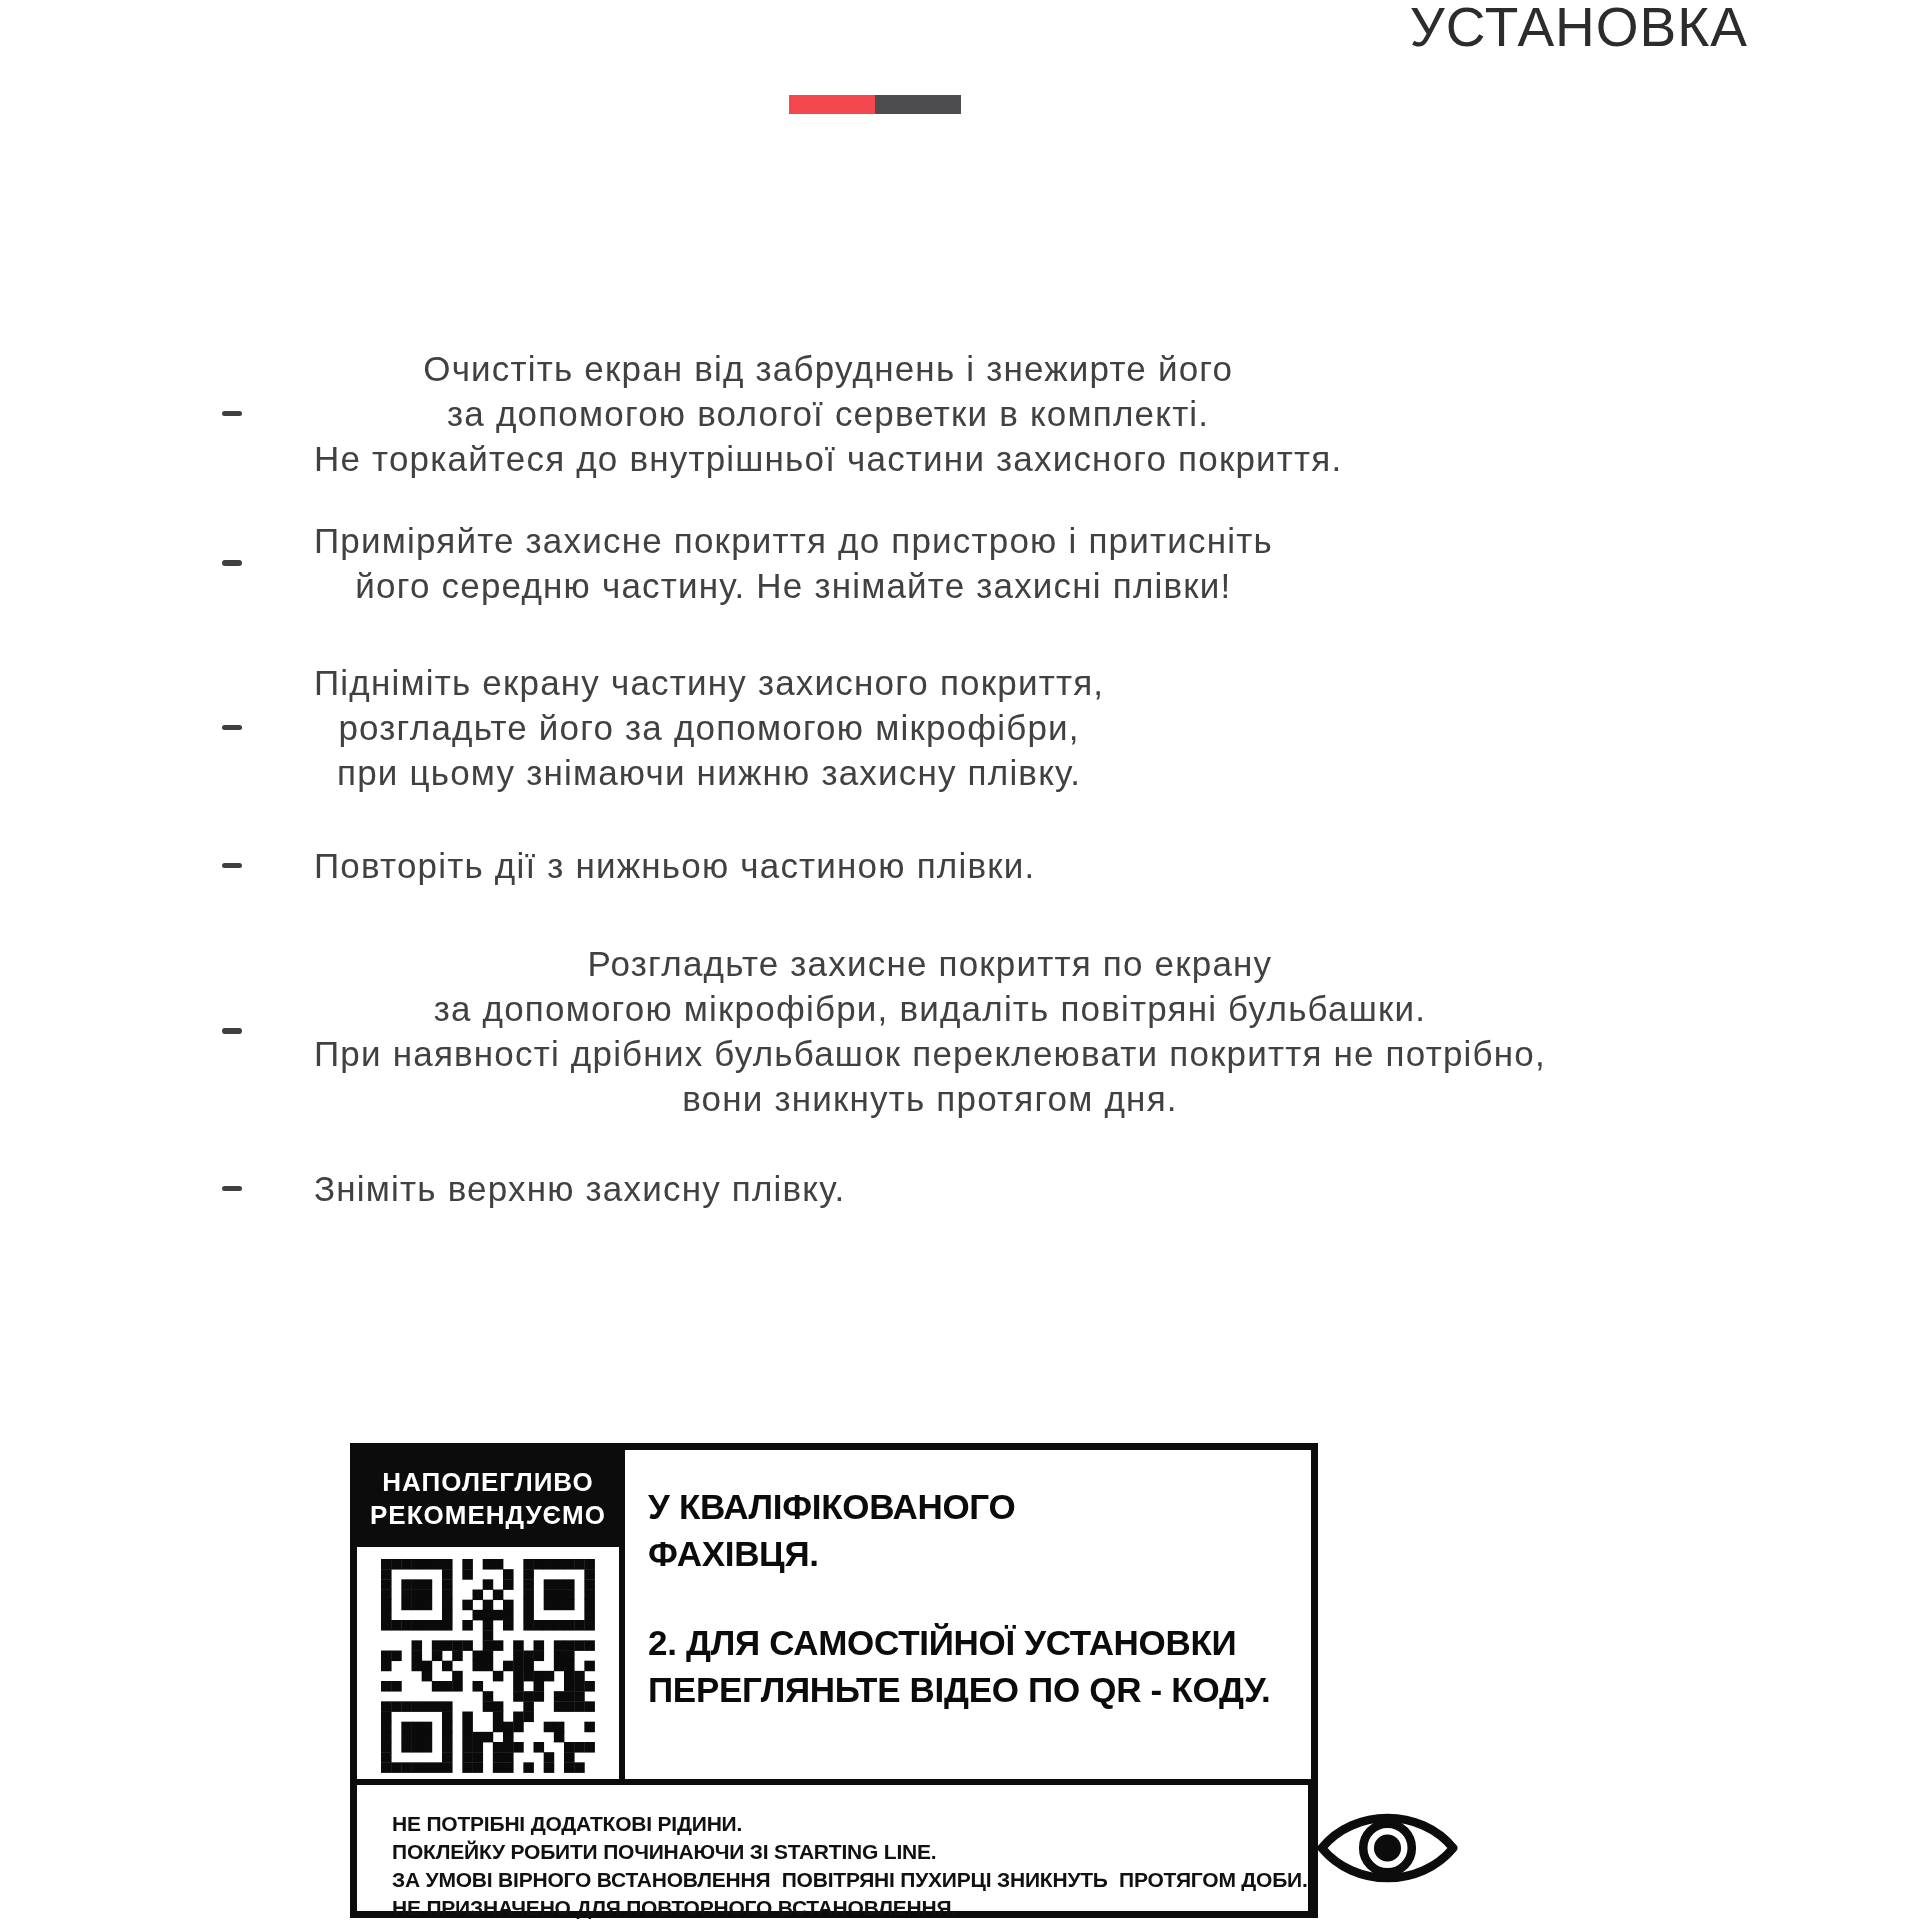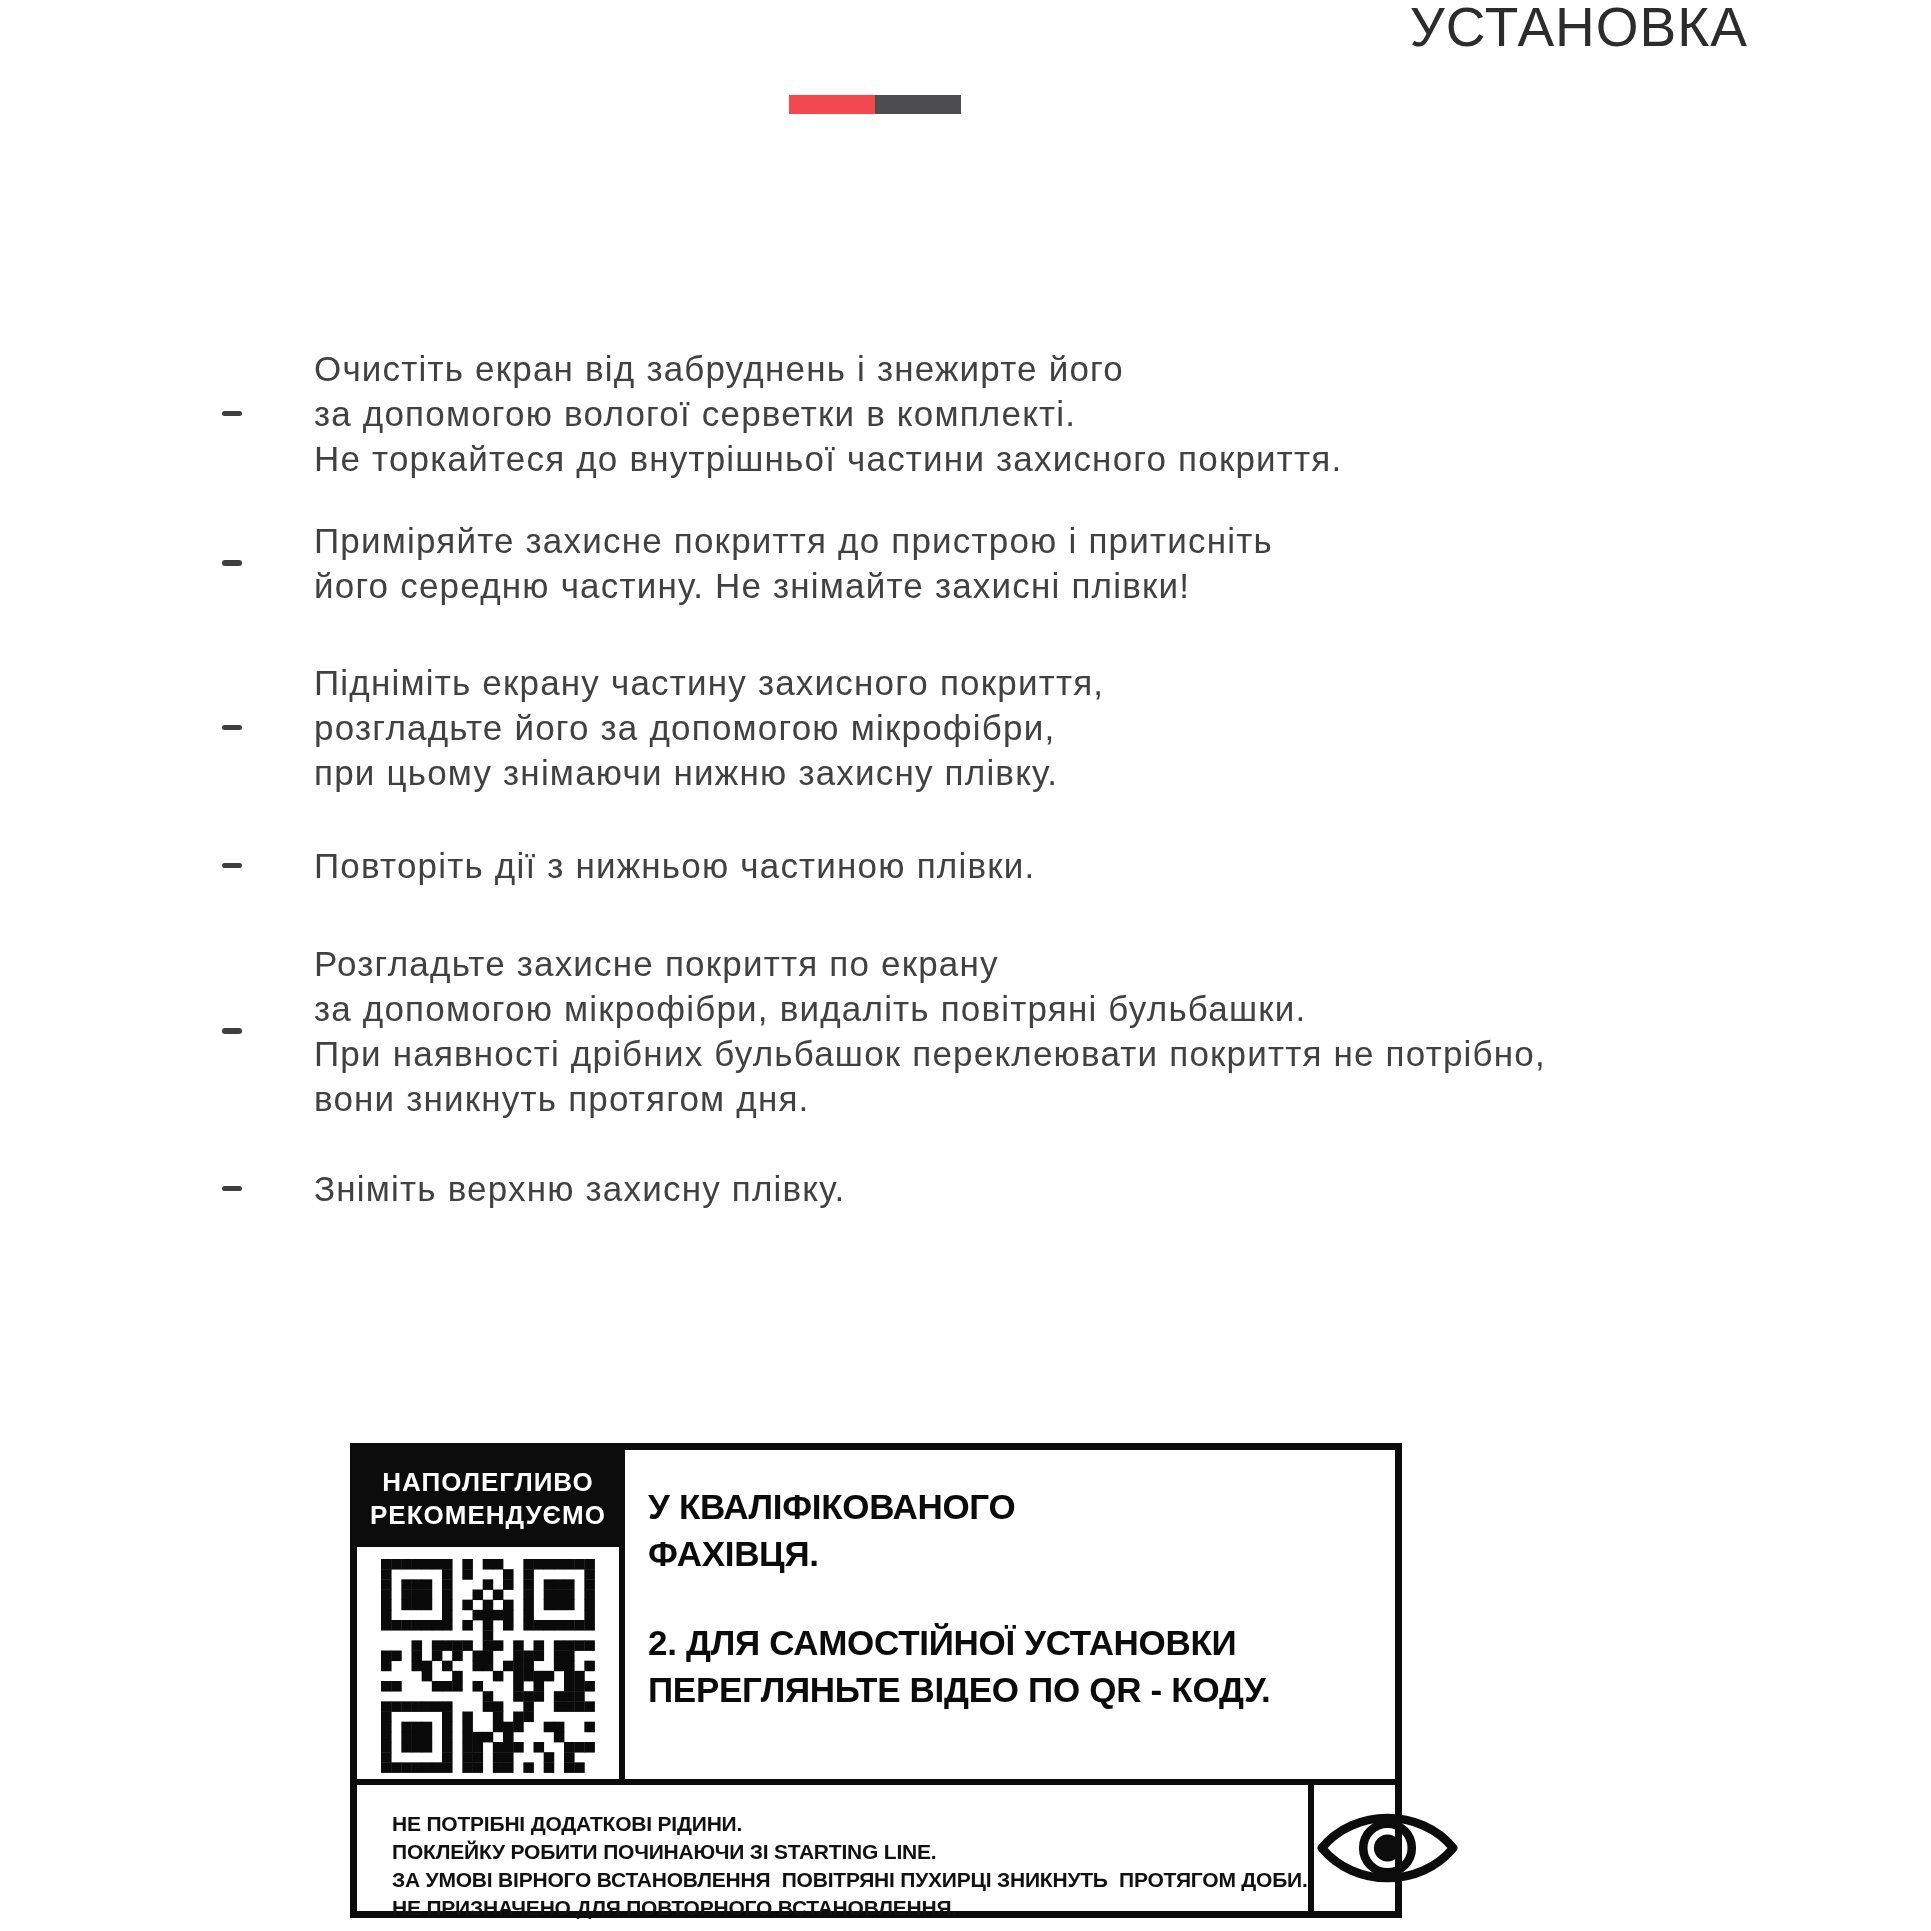--- a/index.html
+++ b/index.html
@@ -36,20 +36,21 @@
   }
   .divider .half-red{flex:1;background:var(--red);}
   .divider .half-dark{flex:1;background:var(--dark);}
   
   .item{
     position:absolute;
     left:222px;
     width:1622px;
     display:flex;
     align-items:center;
+    text-align:center;
   }
   .dash{
     flex:none;
     width:20px; height:5.8px;
     border-radius:2.9px;
     background:#3f3f3f;
     margin-right:72px;
   }
   .lines{
     font-size:35px;
@@ -60,21 +61,21 @@
   .it-1{top:346px;}
   .it-2{top:518px;}
   .it-3{top:660px;}
   .it-4{top:843px;}
   .it-5{top:941px;}
   .it-6{top:1166px;}
   
   .rec-box{
     position:absolute;
     left:350px; top:1443px;
-    width:1052px; height:475px;
+    width:968px; height:475px;
     border:7.7px solid var(--black);
     background:#fff;
     display:flex;
     flex-direction:column;
   }
   .box-top{flex:1;display:flex;min-height:0;}
   .box-left{
     flex:none;
     width:268px;
     border-right:6.8px solid var(--black);

